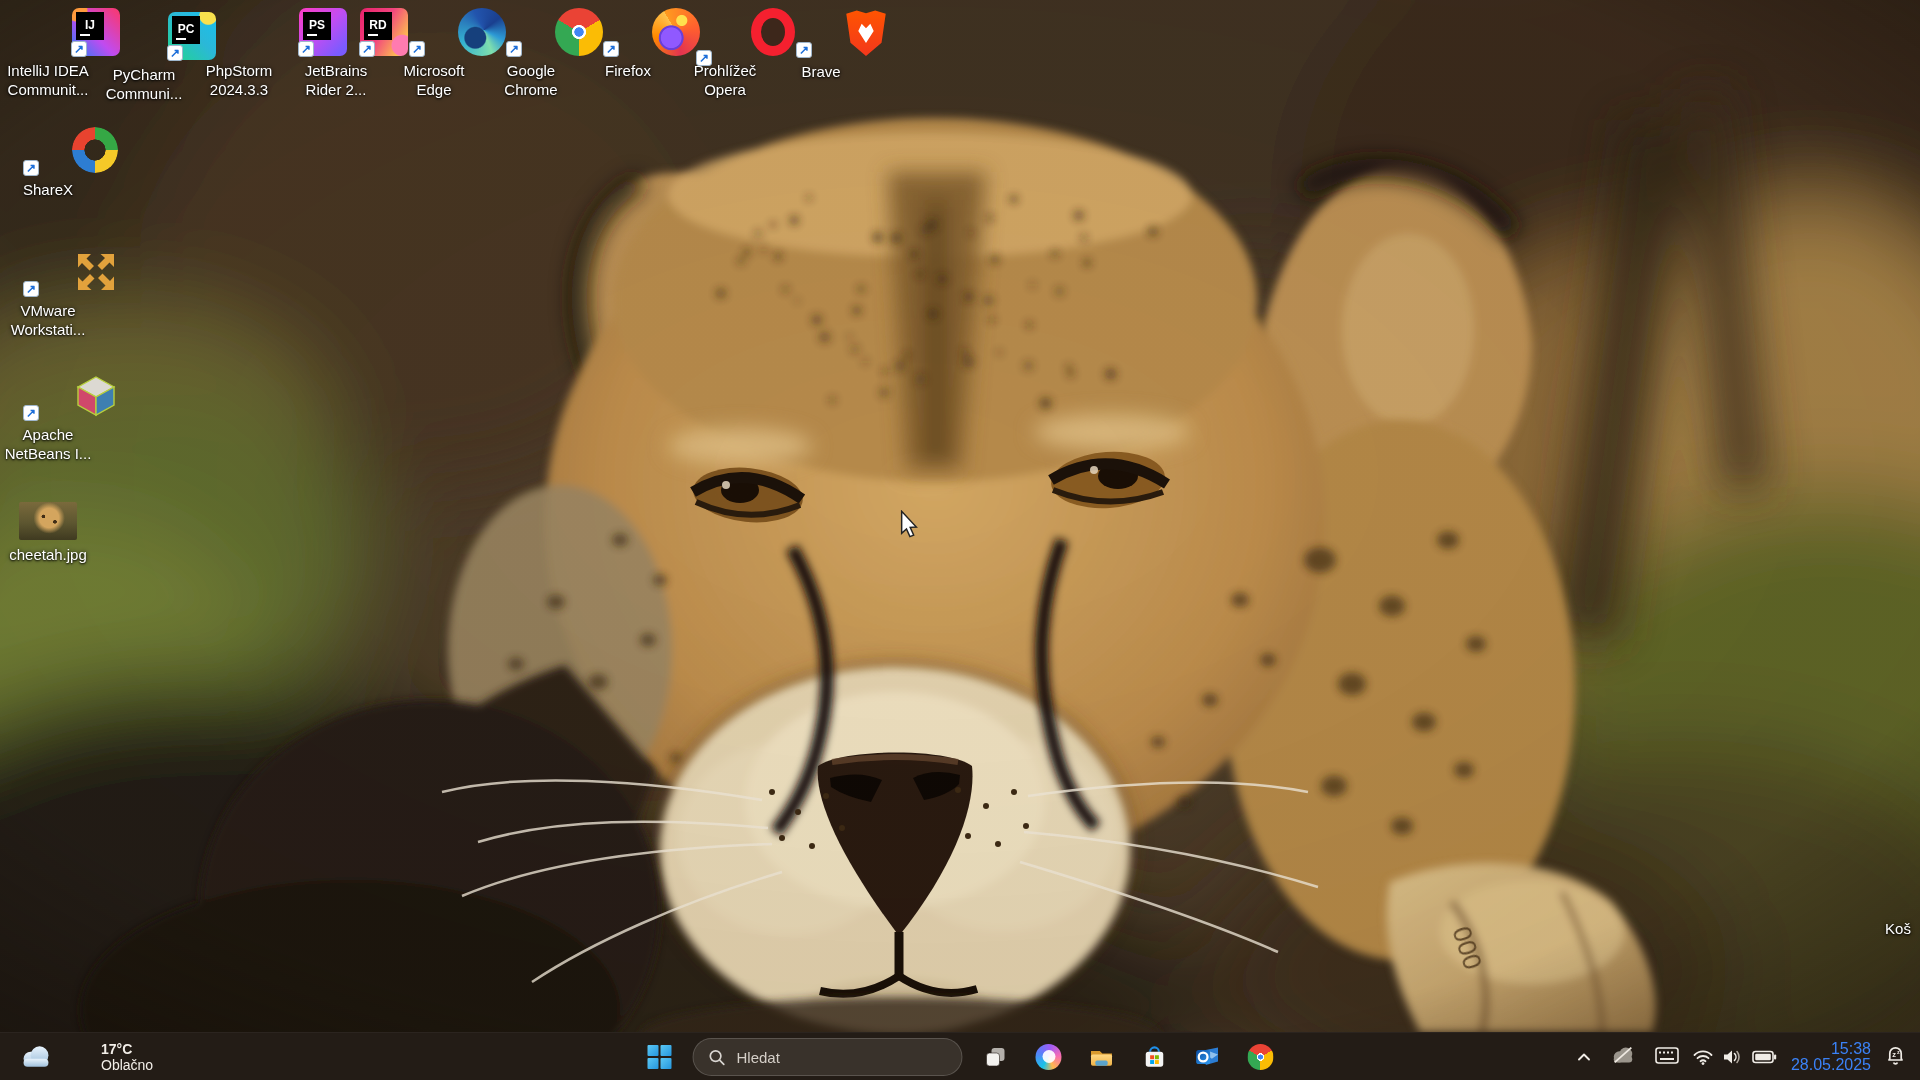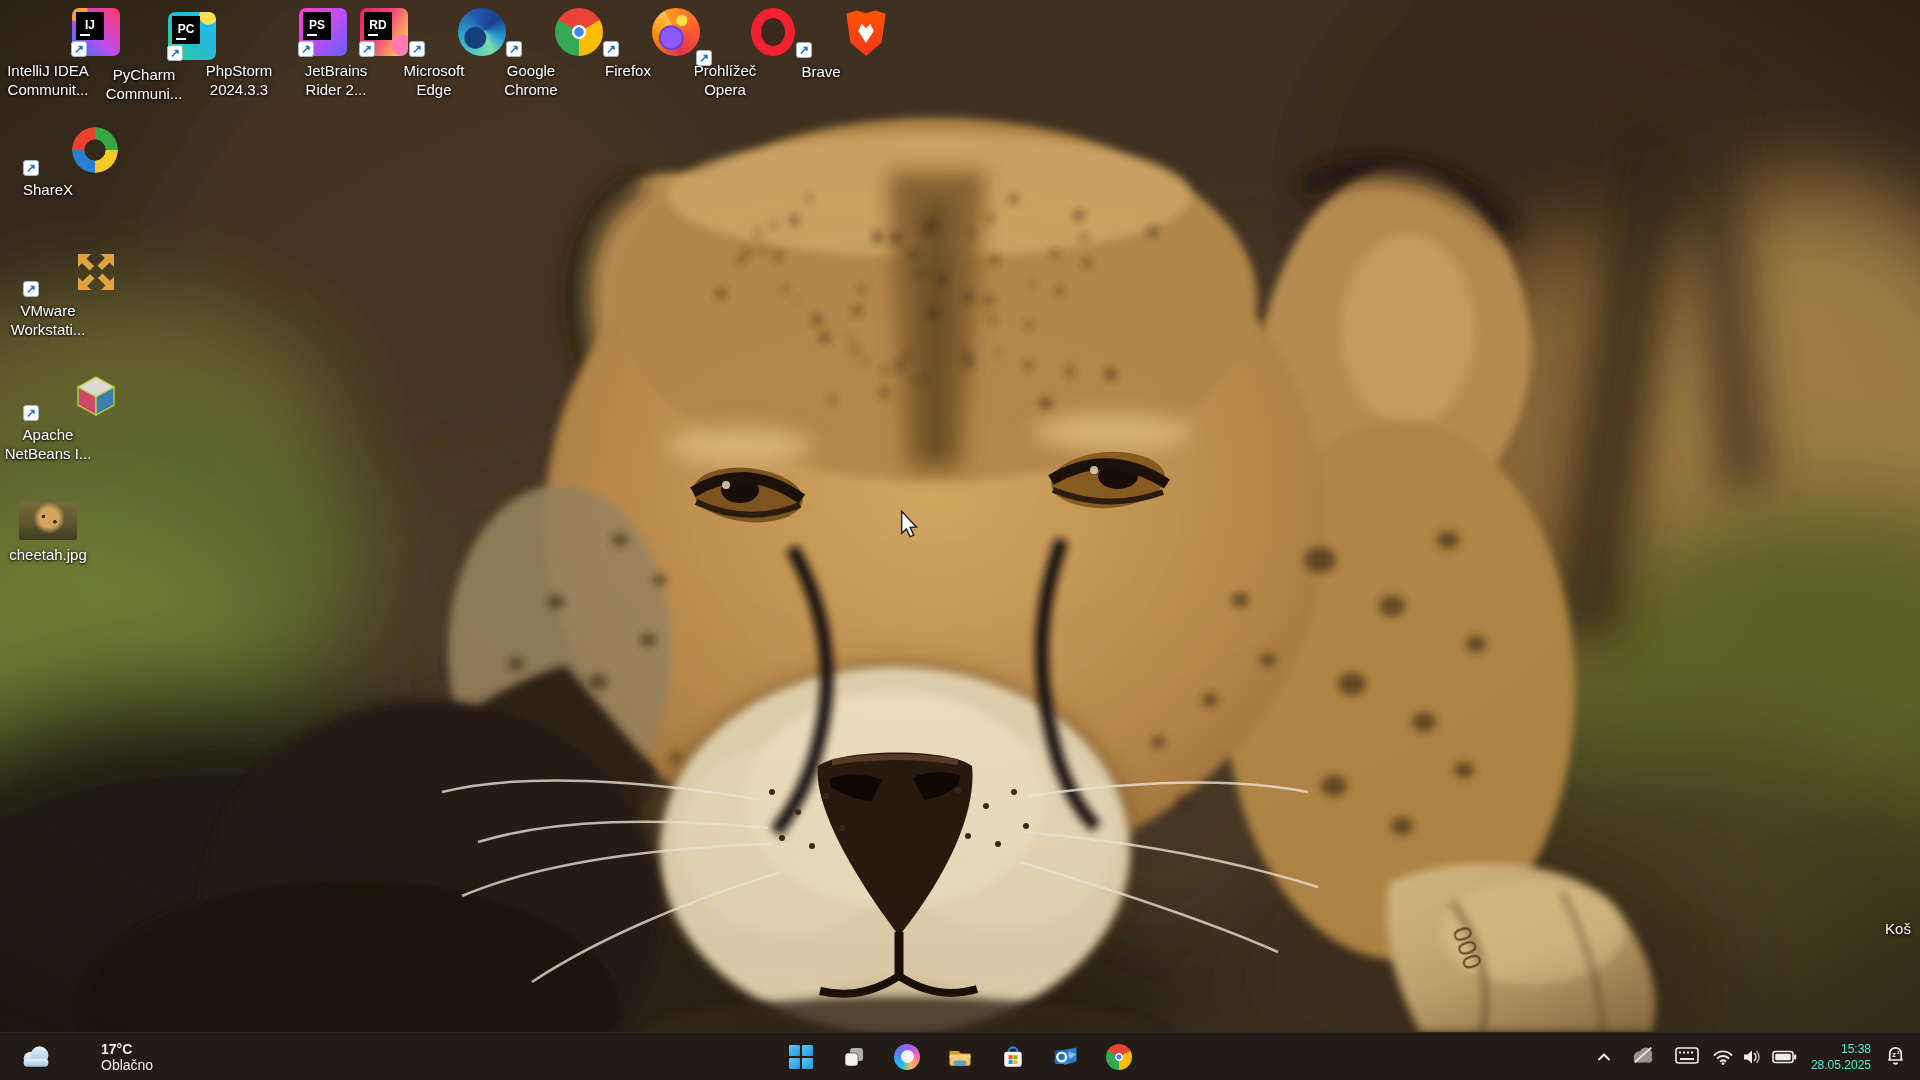--- a/index.html
+++ b/index.html
@@ -86,21 +86,21 @@
                        color:#ece7e1; font-size:15px; font-family:"Liberation Sans",sans-serif; }
   .search-pill input::placeholder { color:#d5cfc8; opacity:1; }
   .copilot { width:26px; height:26px; border-radius:50%;
              background:conic-gradient(from 210deg, #19c3e8, #5b7cfa 25%, #a05cf7 45%, #f76bb2 65%, #ffb84d 85%, #19c3e8);
              position:relative; }
   .copilot:after { content:""; position:absolute; left:7px; top:6px; width:13px; height:13px;
              border-radius:50%; background:rgba(255,255,255,.92); }
   .chrome-sm { width:26px; height:26px; }
   .tb-tray { position:absolute; right:14px; top:0; height:48px; display:flex; align-items:center; gap:14px; }
   .tray-group { display:flex; align-items:center; gap:10px; }
-  .clock { text-align:right; color:#5eead4; font-size:12px; line-height:16px; }
+  .clock { text-align:right; color:#3b82f6; font-size:16px; line-height:16px; }
 
   svg text { font-family:"Liberation Sans", sans-serif; }
   .cursor { position:absolute; left:896px; top:510px; width:26px; height:28px; pointer-events:none; }
 </style>
 </head>
 <body>
 
 <div class="screen">
 
   <svg class="wallpaper" viewBox="0 0 1920 1032" preserveAspectRatio="none">
@@ -544,20 +544,27 @@
                 <stop offset="100%" stop-color="#2596dd"></stop>
               </linearGradient>
             </defs>
           <rect x="1" y="1" width="11" height="11" rx="1" fill="url(#wg)"></rect>
           <rect x="14" y="1" width="11" height="11" rx="1" fill="url(#wg)"></rect>
           <rect x="1" y="14" width="11" height="11" rx="1" fill="url(#wg)"></rect>
           <rect x="14" y="14" width="11" height="11" rx="1" fill="url(#wg)"></rect>
         </svg>
       </div>
 
+      <div class="search-pill">
+        <svg width="17" height="17" viewBox="0 0 18 18">
+          <circle cx="7.5" cy="7.5" r="5.6" fill="none" stroke="#d8d4d0" stroke-width="1.8"></circle>
+          <line x1="11.8" y1="11.8" x2="16.2" y2="16.2" stroke="#d8d4d0" stroke-width="1.8" stroke-linecap="round"></line>
+        </svg>
+        <input type="text" placeholder="Hledat" style="">
+      </div>
 
       <div class="tb-btn">
         <svg width="24" height="24" viewBox="0 0 24 24">
           <rect x="8" y="3" width="13" height="13" rx="3" fill="#b4b0ab"></rect>
           <rect x="3" y="8" width="13" height="13" rx="3" fill="#f4f2ef" stroke="rgba(40,32,26,.6)" stroke-width="1"></rect>
         </svg>
       </div>
 
       <div class="tb-btn">
         <div class="copilot"></div>

